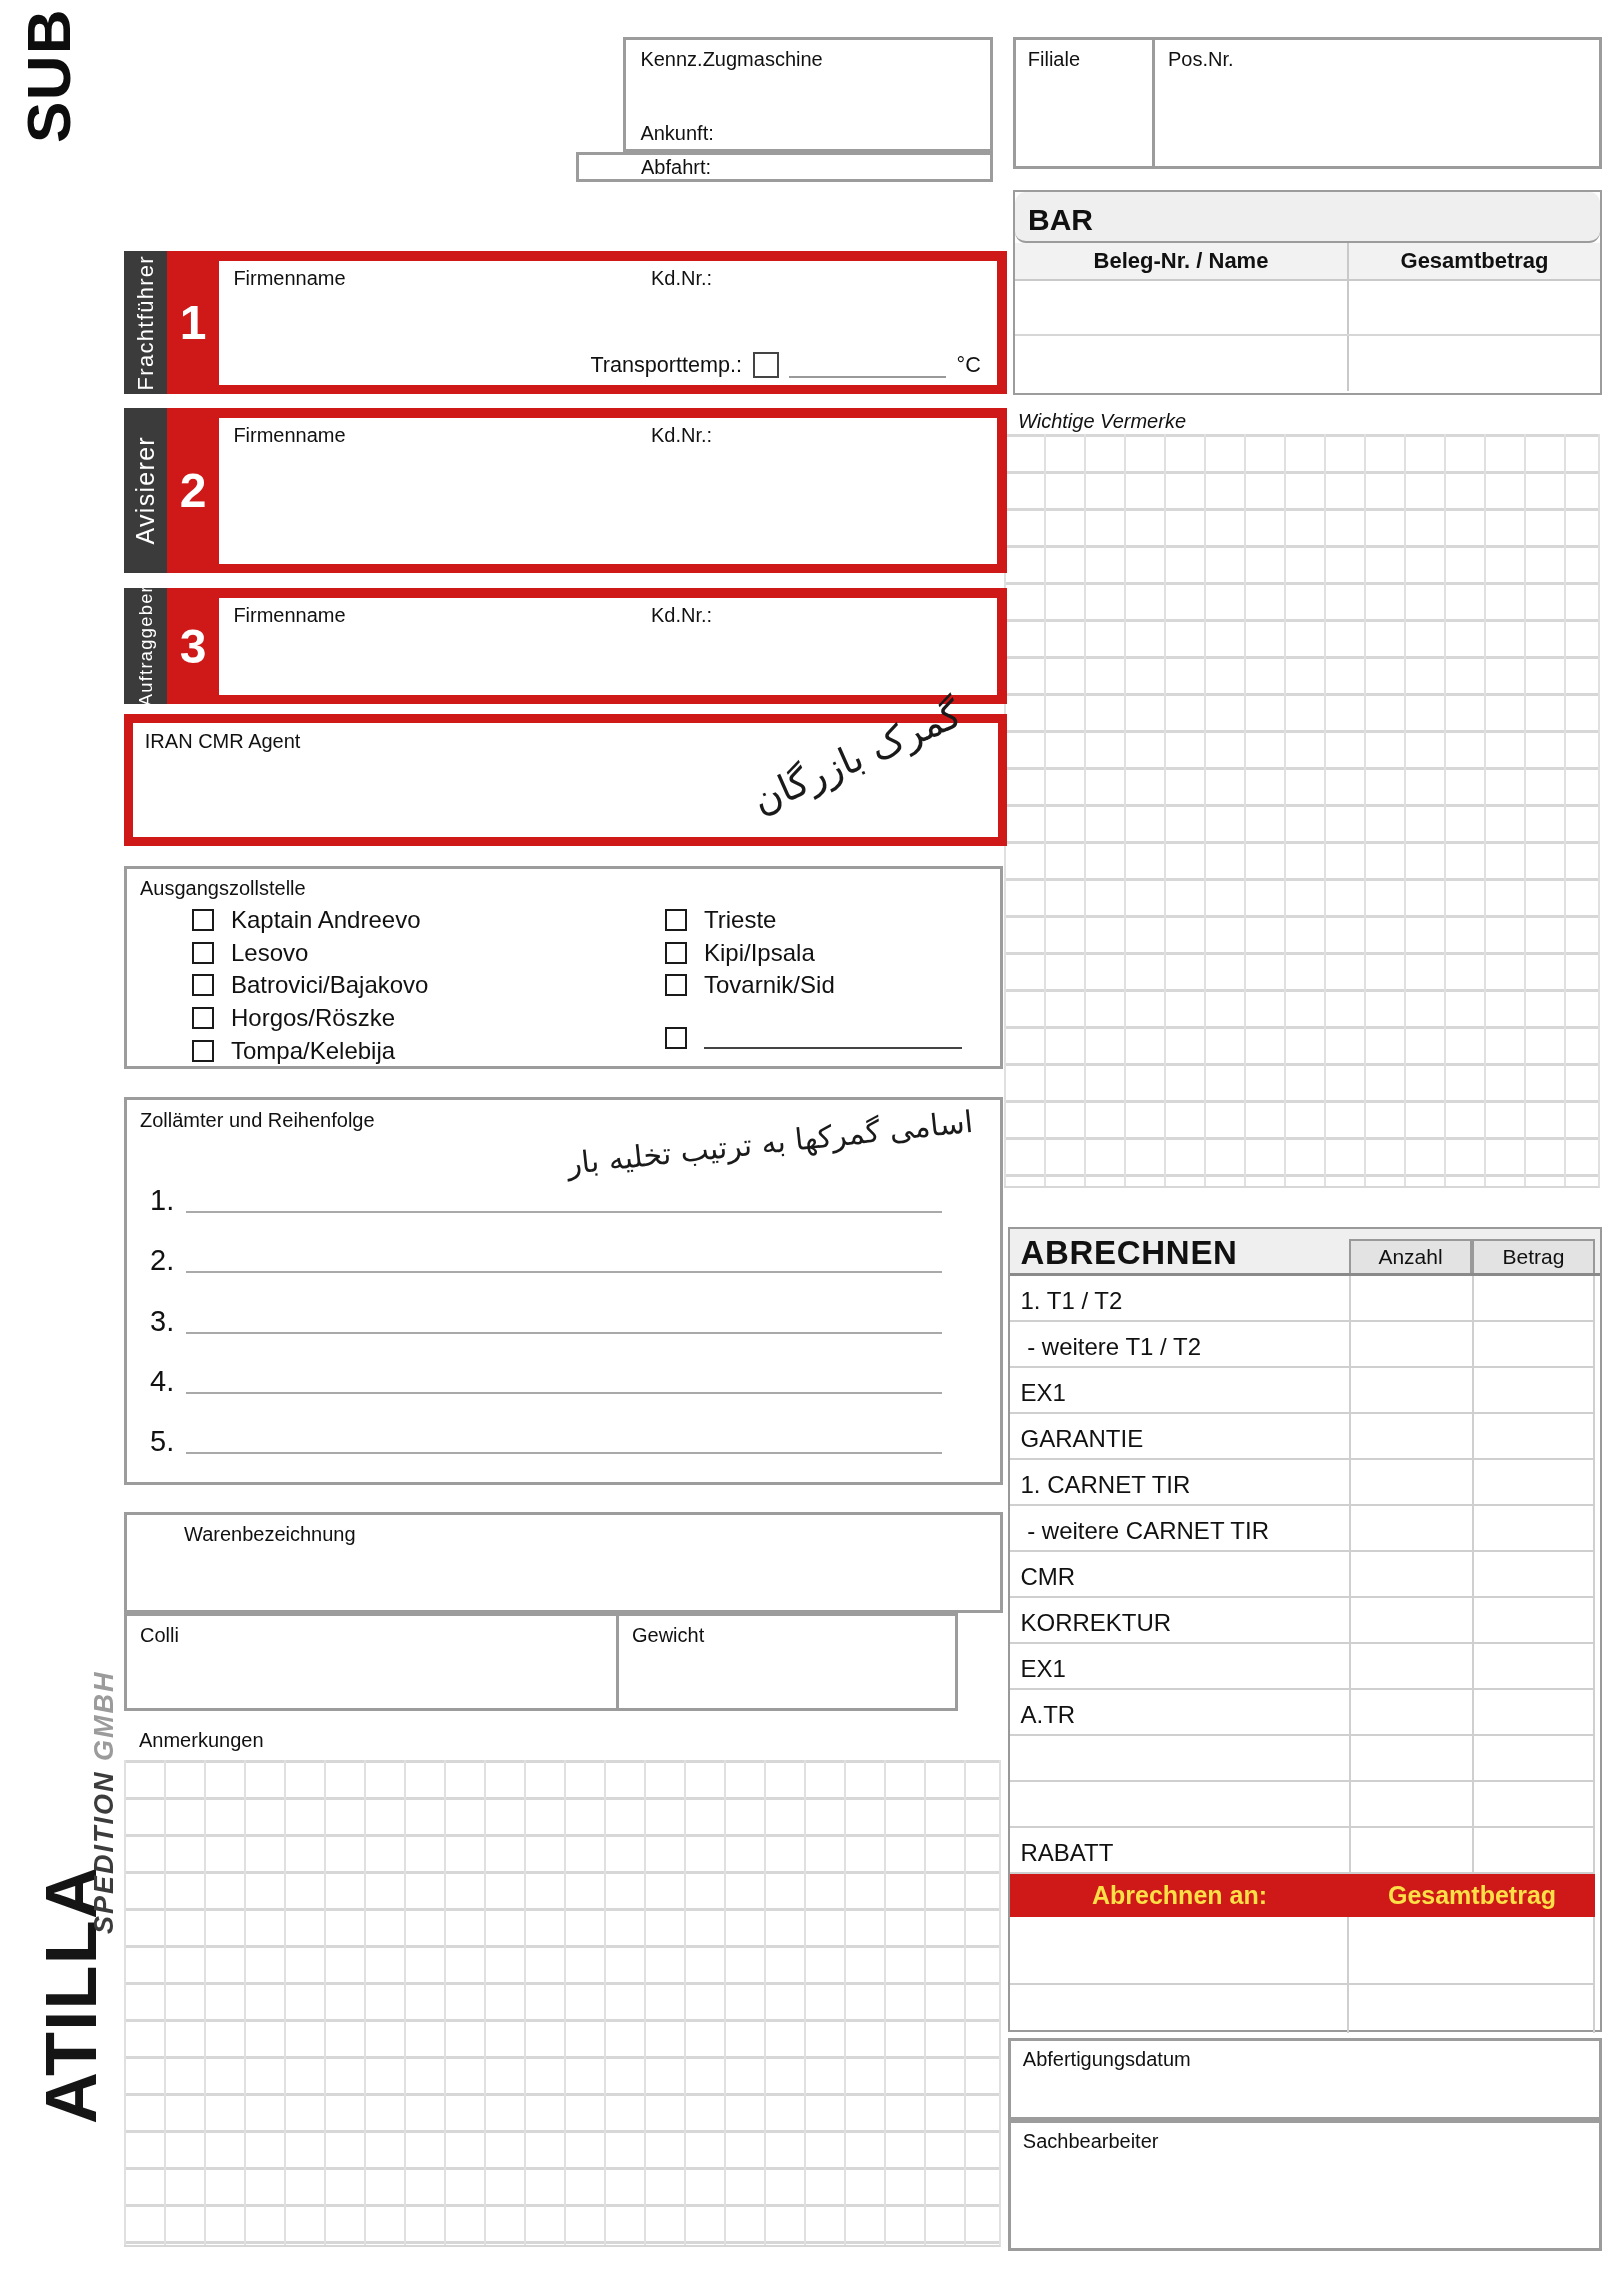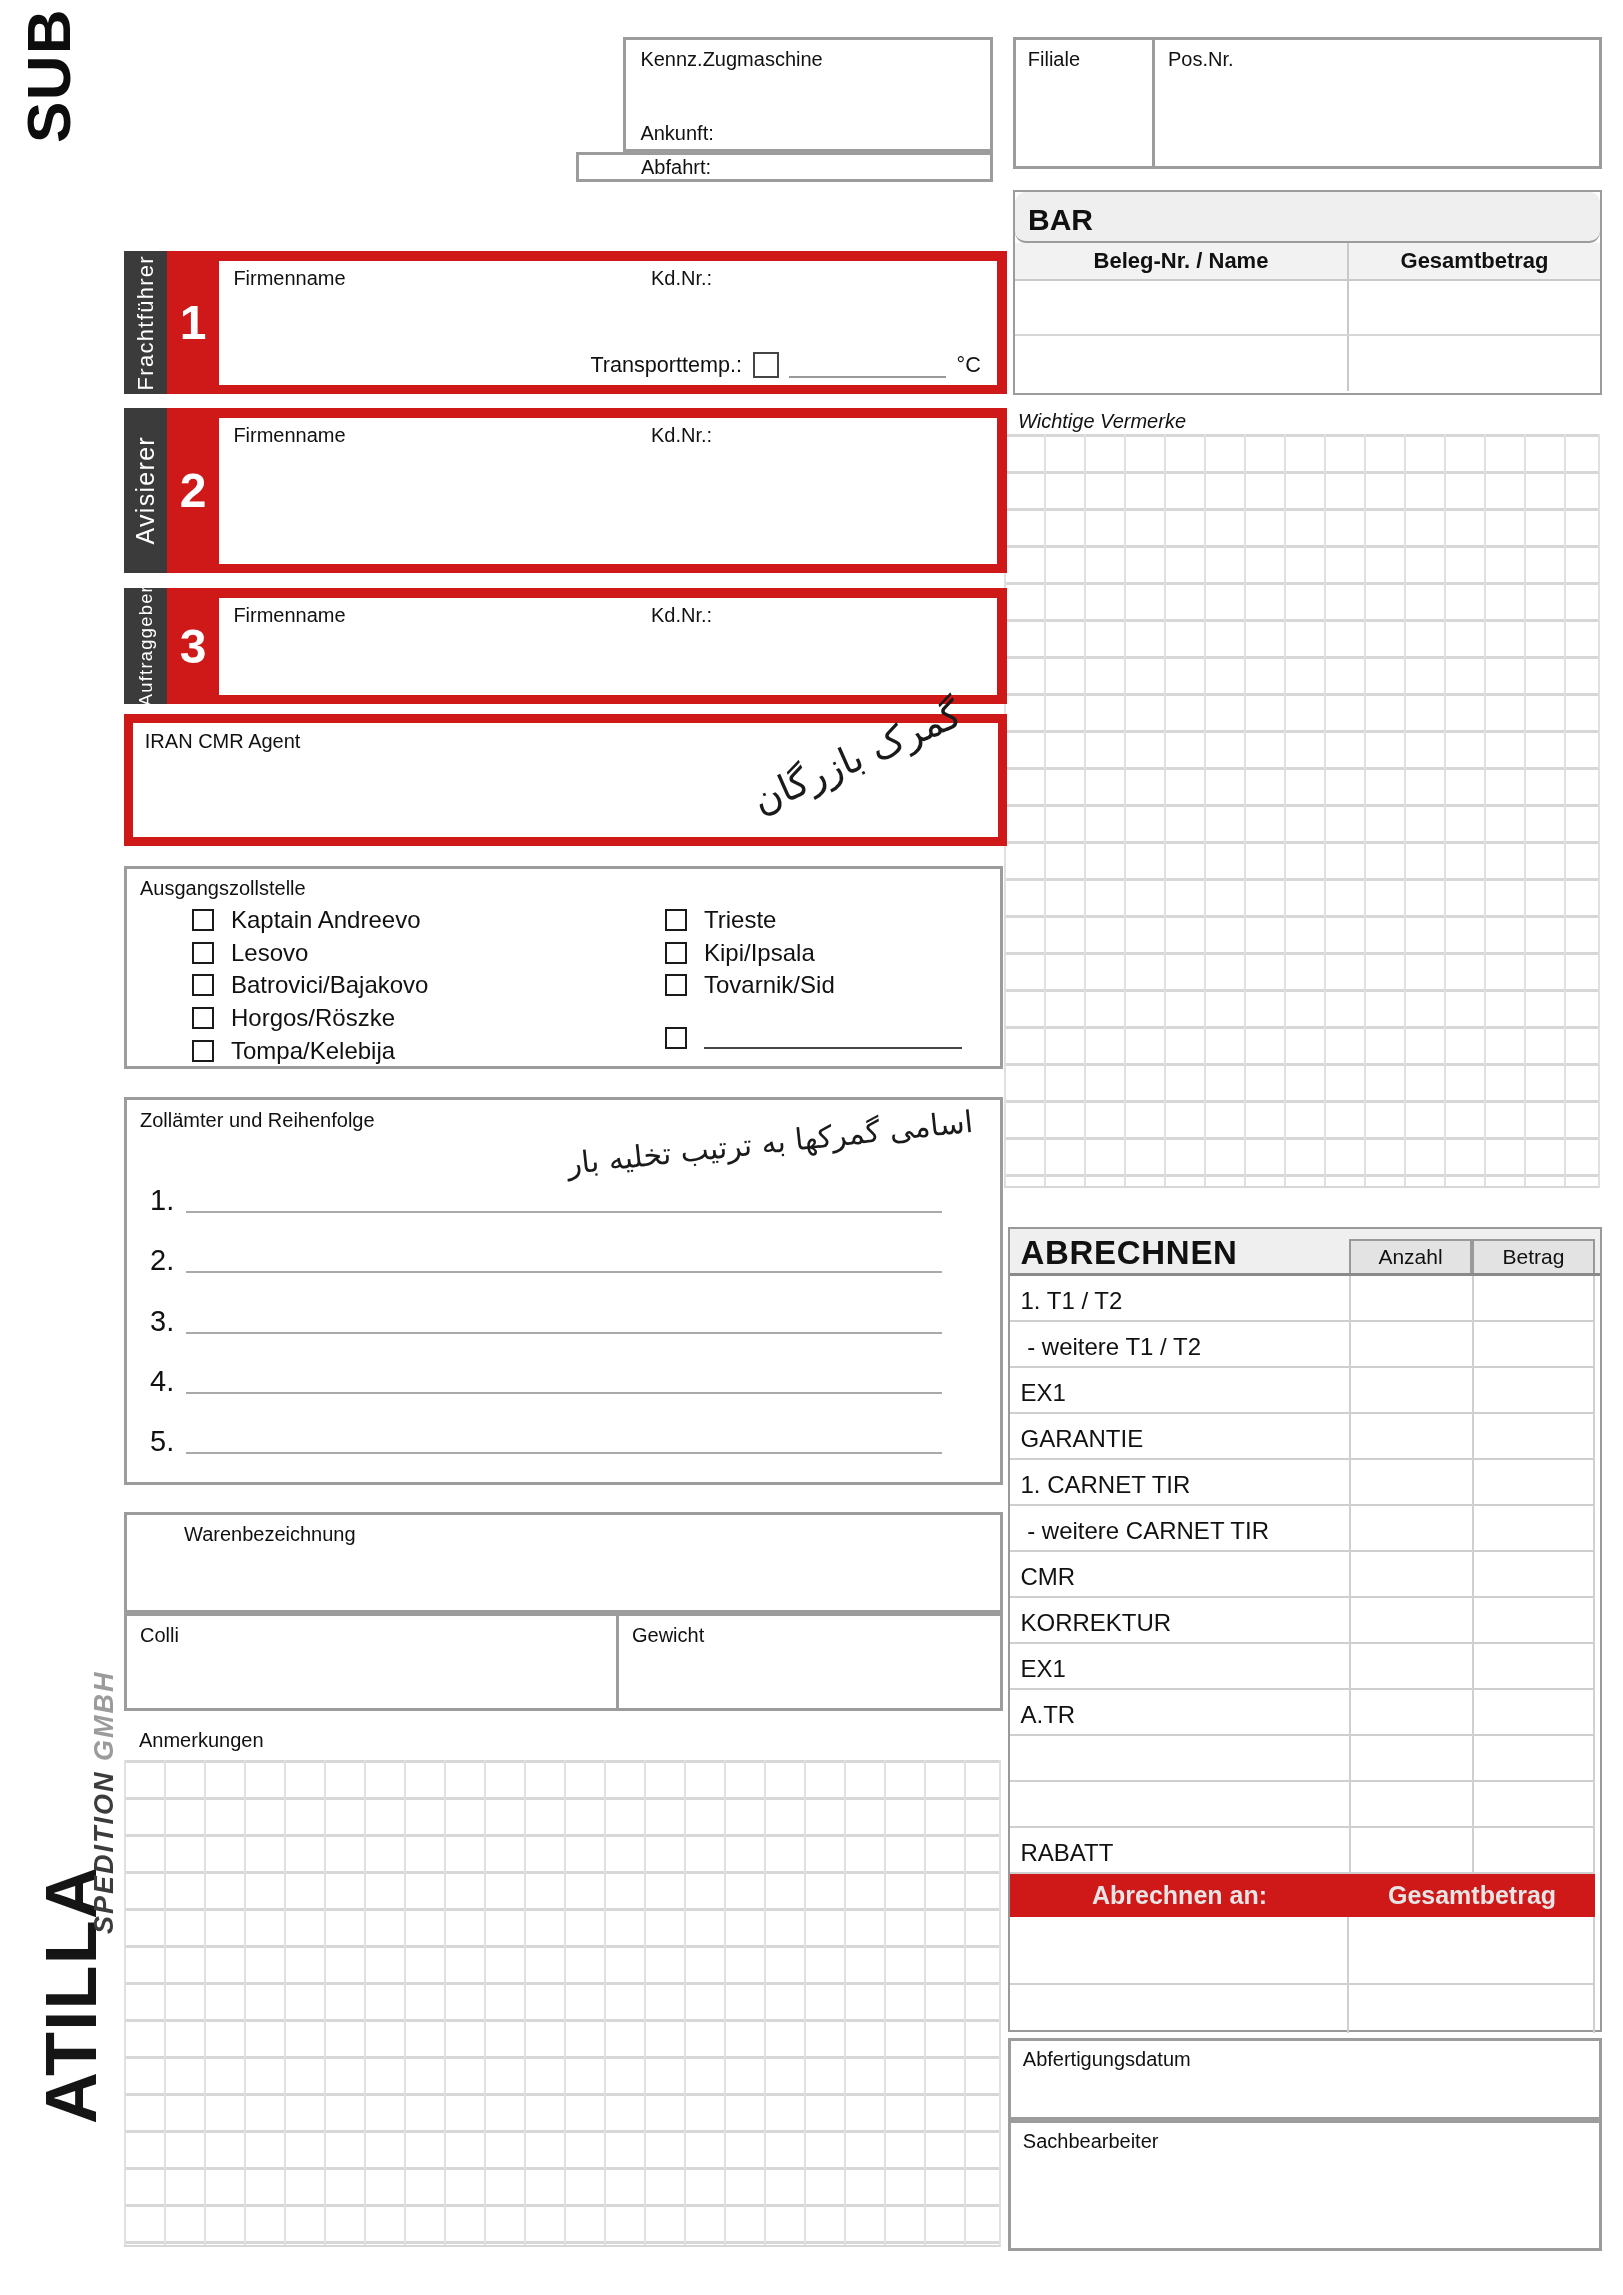--- a/index.html
+++ b/index.html
@@ -76,21 +76,21 @@
             border:2px solid #999; background:#fff; box-sizing:border-box; }
   .ab-head { position:relative; height:47px; background:#efefef; border-bottom:3.3px solid #8a8a8a; box-sizing:border-box; }
   .ab-title { position:absolute; left:10.5px; top:5.2px; font-size:33px; font-weight:bold; letter-spacing:0.7px; }
   .ab-headcell { position:absolute; bottom:0; height:34px; width:123px; background:#e3e3e3;
                  border:2px solid #999; border-bottom:none; box-sizing:border-box;
                  display:flex; align-items:center; justify-content:center; font-size:21px; }
   .ab-row { display:flex; width:585px; height:46px; border-bottom:2px solid #cfcfcf; box-sizing:border-box;justify-content:center; }
   .ab-label { width:339px; box-sizing:border-box; padding:10.5px 0 0 10.5px; font-size:24px; white-space:pre; }
   .ab-cell { width:123px; box-sizing:border-box; border-left:2px solid #cfcfcf; }
   .ab-cell-last { border-right:2px solid #cfcfcf; }
-  .ab-footer { width:585px; height:43px; background:var(--red); display:flex; color:#e5e5e5; font-weight:bold; font-size:25px; }
+  .ab-footer { width:585px; height:43px; background:var(--red); display:flex; color:#fde047; font-weight:bold; font-size:25px; }
   .ab-footer div { display:flex; align-items:center; justify-content:center; }
   .ab-f1 { width:339px; } .ab-f2 { flex:1; }
   .ab-wide { display:flex; width:585px; border-bottom:2px solid #cfcfcf; box-sizing:border-box; }
   .ab-tall { height:68px; } .ab-final { height:48px; border-bottom:none; }
   .ab-wl { width:339px; border-right:2px solid #cfcfcf; box-sizing:border-box; }
   .ab-wr { flex:1; border-right:2px solid #cfcfcf; box-sizing:border-box; }
 
   .cell-div { position:absolute; top:0; bottom:0; width:2.6px; background:#9c9c9c; }
 </style>
 </head>
@@ -253,21 +253,21 @@
         </div>
       </div>
   </div>
 
   <div class="gbox" style="left:124px;top:1512px;width:879px;height:101px;">
     <span class="lbl" style="left:13px;top:7.9px;margin-left:44px;">Warenbezeichnung</span>
   </div>
   <div class="gbox" style="left:124px;top:1613px;width:495px;height:98px;">
     <span class="lbl" style="left:13px;top:7.9px;">Colli</span>
   </div>
-  <div class="gbox" style="left:616px;top:1613px;width:387px;height:98px;">
+  <div class="gbox" style="left:616px;top:1613px;width:342px;height:98px;">
     <span class="lbl" style="left:13px;top:7.9px;">Gewicht</span>
   </div>
 
   <span class="lbl" style="left:139px;top:1729px;">Anmerkungen</span>
   <div class="grid" style="left:124px;top:1760px;width:877px;height:487px;"></div>
 
   <div class="ab-box">
     <div class="ab-head">
       <span class="ab-title">ABRECHNEN</span>
       <div class="ab-headcell" style="left:339px;">Anzahl</div>

